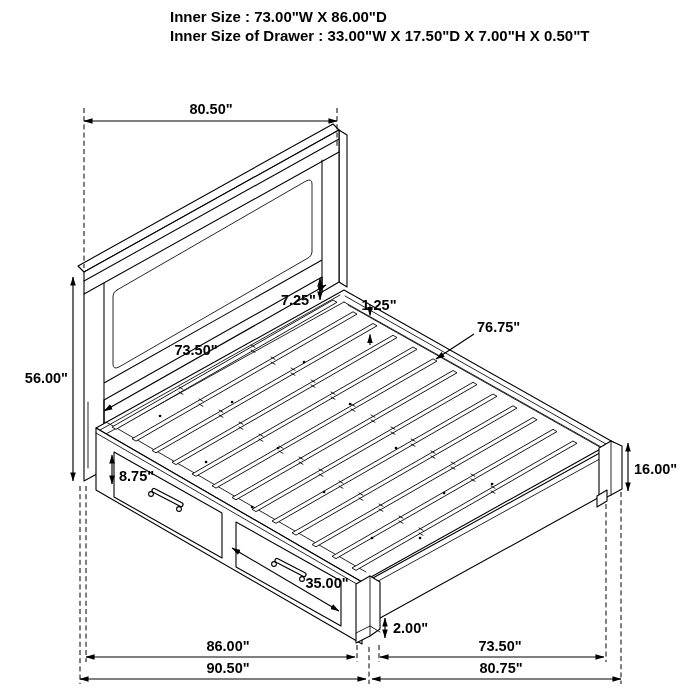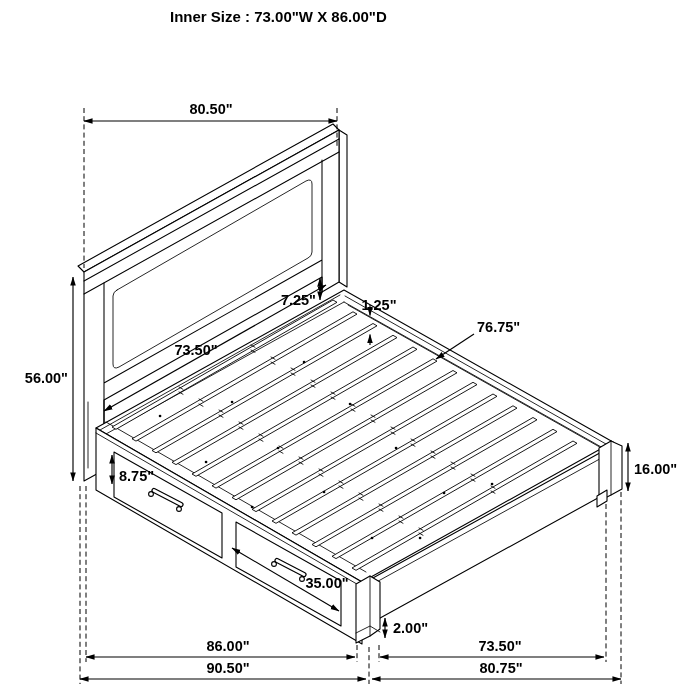--- a/index.html
+++ b/index.html
@@ -19,20 +19,21 @@
   .hbar-o{fill:none;stroke:#000;stroke-width:5.2;stroke-linecap:round;}
   .hbar-i{fill:none;stroke:#fff;stroke-width:2.8;stroke-linecap:round;}
 </style>
 </head>
 <body>
 
 <div id="stage">
 
   <div class="hdr">
     <div>Inner Size : 73.00"W X 86.00"D</div>
+    <div>Inner Size of Drawer : 33.00"W X 17.50"D X 7.00"H X 0.50"T</div>
   </div>
 
   <svg width="700" height="700" viewBox="0 0 700 700">
     <defs>
       <marker id="arr" viewBox="0 0 10 7" markerWidth="9" markerHeight="6.3" refX="9.5" refY="3.5" orient="auto-start-reverse" markerUnits="userSpaceOnUse">
         <path d="M0,0.4 L10,3.5 L0,6.6 Z" fill="#000"></path>
       </marker>
     </defs>
 
     <g>

